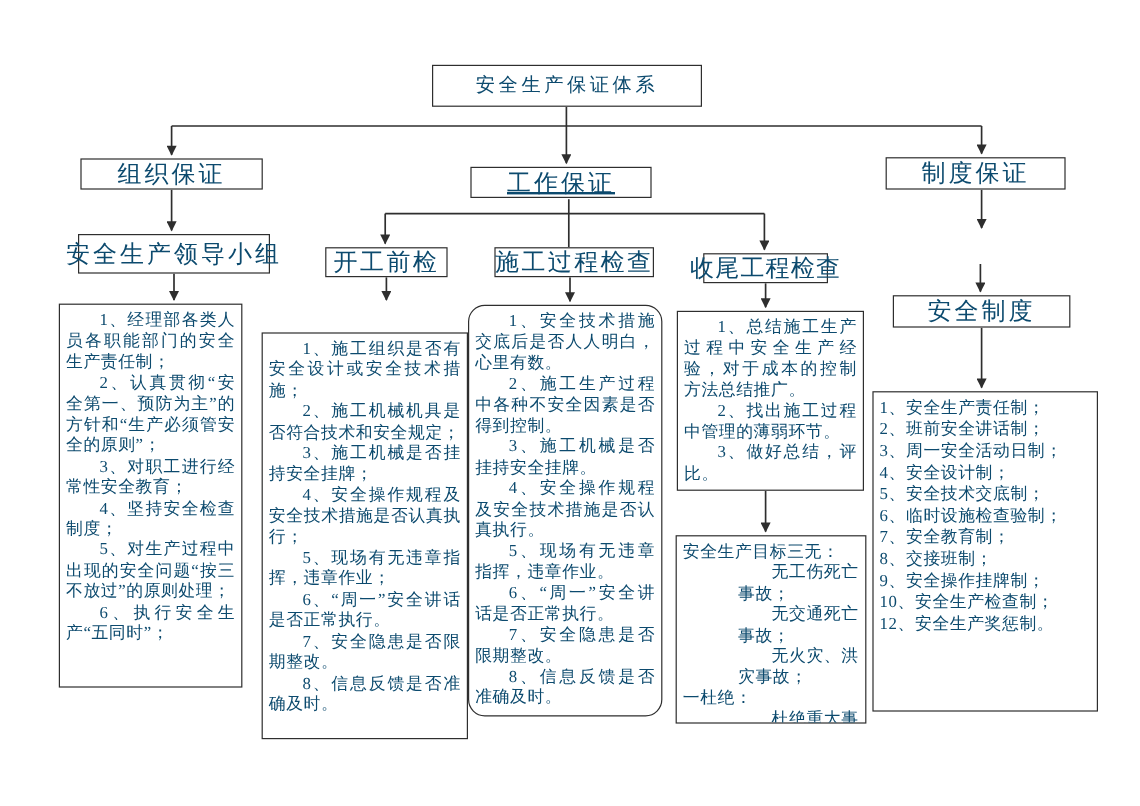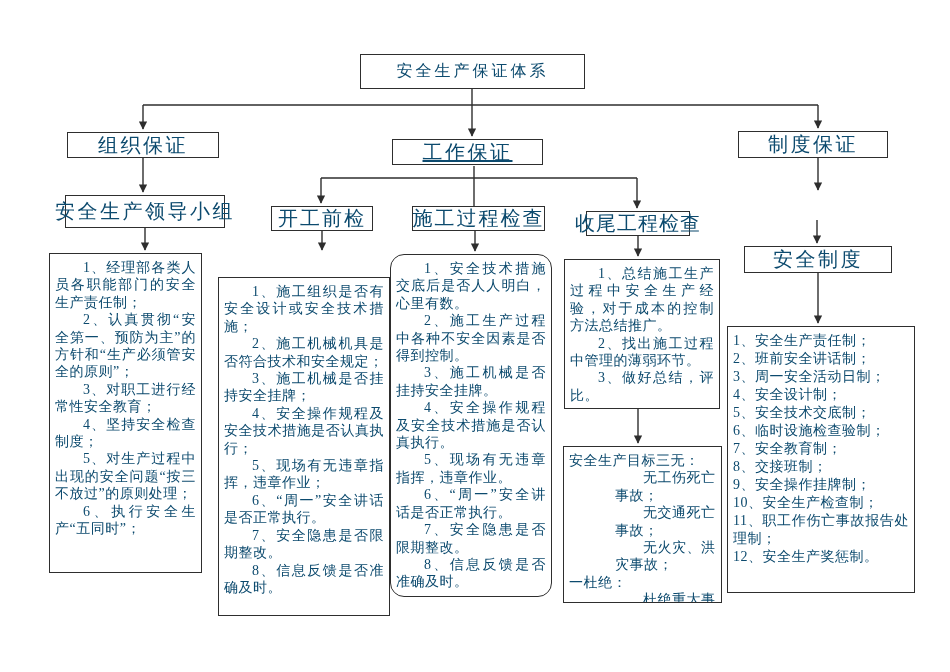--- a/index.html
+++ b/index.html
@@ -123,17 +123,16 @@
     <p>1、安全生产责任制；</p>
     <p>2、班前安全讲话制；</p>
     <p>3、周一安全活动日制；</p>
     <p>4、安全设计制；</p>
     <p>5、安全技术交底制；</p>
     <p>6、临时设施检查验制；</p>
     <p>7、安全教育制；</p>
     <p>8、交接班制；</p>
     <p>9、安全操作挂牌制；</p>
     <p>10、安全生产检查制；</p>
-    <p>11、职工作伤亡事故报告处理制；</p>
     <p>12、安全生产奖惩制。</p>
   </div>
 
 </div>
 
 </body></html>

